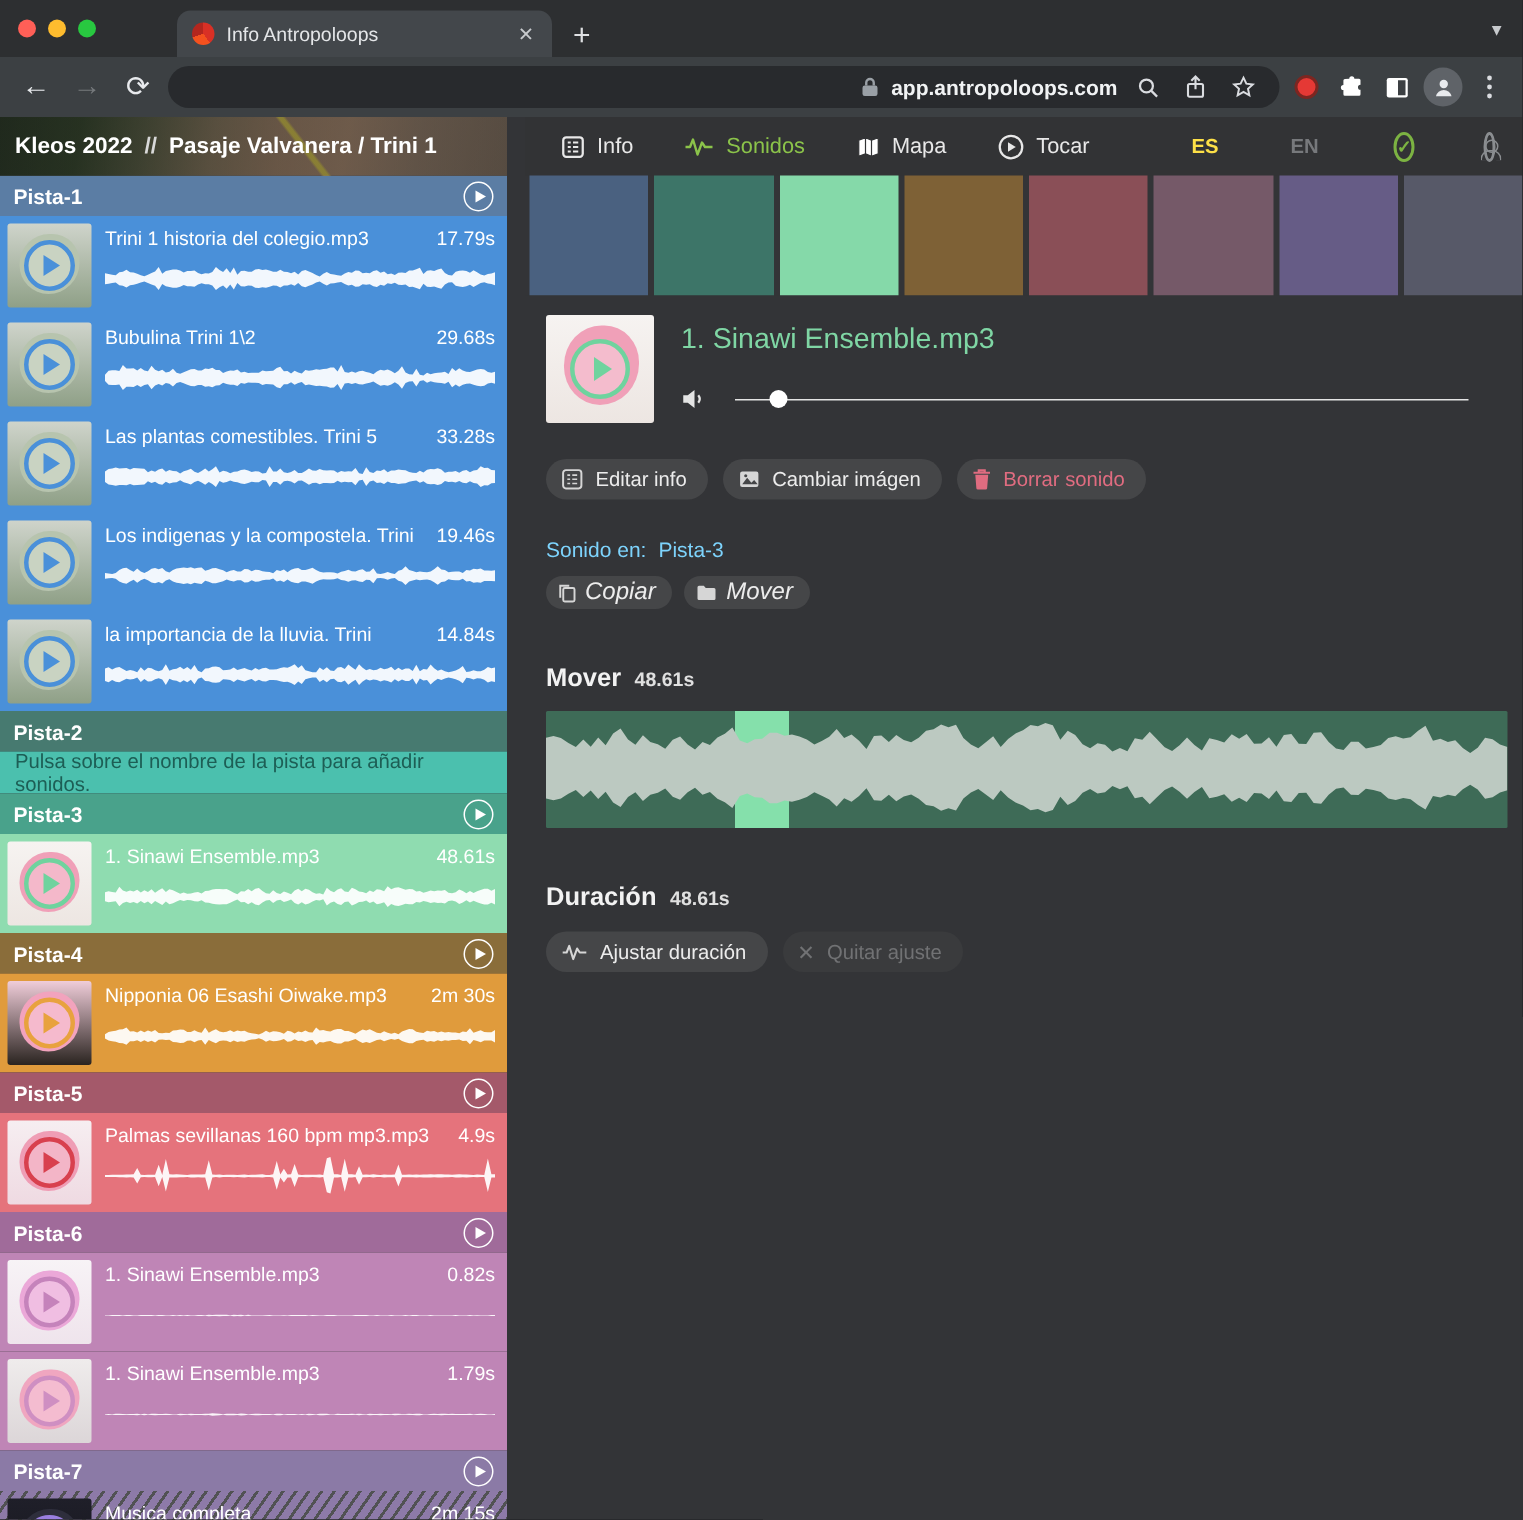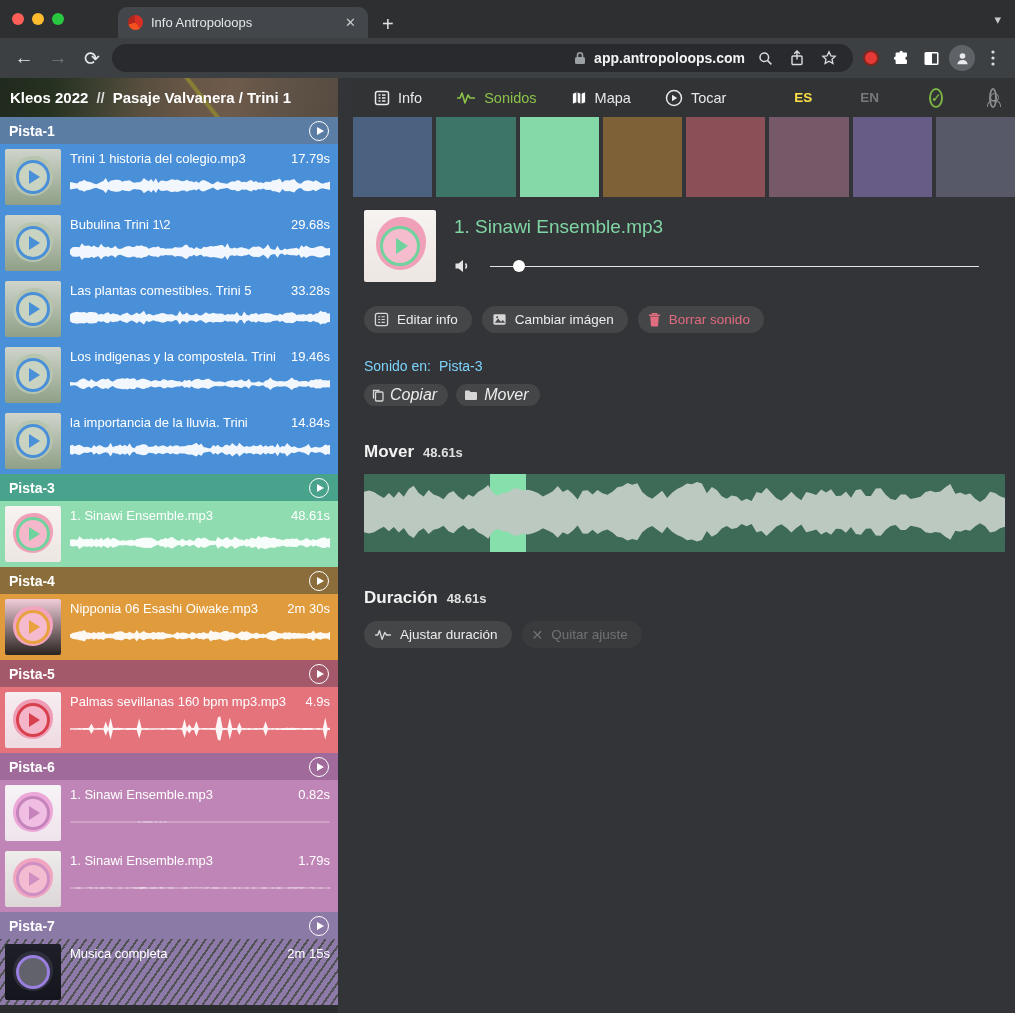--- a/index.html
+++ b/index.html
@@ -296,20 +296,26 @@
                 <span class="clip-name">la importancia de la lluvia. Trini</span>
                 <span class="clip-dur">14.84s</span>
               </div>
               <svg class="clip-wave" viewBox="0 0 100 30" preserveAspectRatio="none">
                 <path d="M0 15.00 L0.00 10.70 L0.92 9.75 L1.83 11.31 L2.75 10.13 L3.67 9.66 L4.59 11.00 L5.50 12.36 L6.42 11.73 L7.34 12.16 L8.26 13.19 L9.17 9.89 L10.09 12.11 L11.01 10.21 L11.93 10.50 L12.84 11.88 L13.76 12.57 L14.68 11.64 L15.60 7.80 L16.51 12.23 L17.43 11.11 L18.35 10.84 L19.27 9.53 L20.18 11.22 L21.10 9.74 L22.02 11.54 L22.94 8.32 L23.85 12.19 L24.77 13.20 L25.69 10.68 L26.61 10.46 L27.52 9.57 L28.44 9.33 L29.36 9.79 L30.28 11.89 L31.19 11.72 L32.11 11.38 L33.03 9.96 L33.94 11.65 L34.86 11.05 L35.78 10.35 L36.70 11.33 L37.61 12.07 L38.53 10.36 L39.45 11.57 L40.37 10.51 L41.28 10.20 L42.20 11.39 L43.12 11.30 L44.04 11.24 L44.95 10.40 L45.87 9.91 L46.79 10.14 L47.71 9.10 L48.62 7.80 L49.54 10.26 L50.46 8.44 L51.38 11.90 L52.29 12.57 L53.21 13.22 L54.13 13.13 L55.05 9.99 L55.96 11.62 L56.88 9.75 L57.80 11.98 L58.72 12.34 L59.63 10.08 L60.55 9.73 L61.47 10.97 L62.39 7.96 L63.30 9.88 L64.22 11.55 L65.14 7.80 L66.06 10.21 L66.97 11.89 L67.89 11.04 L68.81 11.78 L69.72 11.44 L70.64 10.19 L71.56 11.22 L72.48 10.67 L73.39 9.57 L74.31 11.89 L75.23 10.19 L76.15 11.65 L77.06 10.69 L77.98 10.60 L78.90 12.40 L79.82 8.14 L80.73 12.53 L81.65 11.06 L82.57 11.41 L83.49 8.04 L84.40 10.50 L85.32 12.23 L86.24 11.35 L87.16 12.43 L88.07 13.24 L88.99 12.63 L89.91 11.93 L90.83 10.90 L91.74 9.03 L92.66 12.98 L93.58 12.61 L94.50 11.80 L95.41 12.57 L96.33 12.54 L97.25 11.55 L98.17 9.60 L99.08 10.50 L100.00 9.98 L100.00 19.60 L99.08 19.12 L98.17 19.95 L97.25 18.16 L96.33 17.25 L95.41 17.22 L94.50 17.93 L93.58 17.19 L92.66 16.85 L91.74 20.47 L90.83 18.76 L89.91 17.81 L88.99 17.17 L88.07 16.62 L87.16 17.36 L86.24 18.34 L85.32 17.54 L84.40 19.13 L83.49 21.38 L82.57 18.29 L81.65 18.61 L80.73 17.26 L79.82 21.29 L78.90 17.39 L77.98 19.03 L77.06 18.95 L76.15 18.07 L75.23 19.41 L74.31 17.85 L73.39 19.97 L72.48 18.97 L71.56 18.46 L70.64 19.41 L69.72 18.27 L68.81 17.95 L67.89 18.63 L66.97 17.85 L66.06 19.39 L65.14 21.60 L64.22 18.16 L63.30 19.69 L62.39 21.45 L61.47 18.70 L60.55 19.83 L59.63 19.51 L58.72 17.44 L57.80 17.77 L56.88 19.81 L55.96 18.10 L55.05 19.59 L54.13 16.72 L53.21 16.64 L52.29 17.22 L51.38 17.84 L50.46 21.02 L49.54 19.34 L48.62 21.60 L47.71 20.41 L46.79 19.46 L45.87 19.67 L44.95 19.21 L44.04 18.45 L43.12 18.40 L42.20 18.31 L41.28 19.40 L40.37 19.12 L39.45 18.14 L38.53 19.25 L37.61 17.69 L36.70 18.37 L35.78 19.26 L34.86 18.62 L33.94 18.07 L33.03 19.62 L32.11 18.32 L31.19 18.01 L30.28 17.86 L29.36 19.77 L28.44 20.20 L27.52 19.98 L26.61 19.16 L25.69 18.96 L24.77 16.65 L23.85 17.58 L22.94 21.12 L22.02 18.17 L21.10 19.83 L20.18 18.46 L19.27 20.01 L18.35 18.81 L17.43 18.57 L16.51 17.54 L15.60 21.60 L14.68 18.08 L13.76 17.22 L12.84 17.86 L11.93 19.12 L11.01 19.39 L10.09 17.65 L9.17 19.68 L8.26 16.66 L7.34 17.60 L6.42 17.99 L5.50 17.42 L4.59 18.67 L3.67 19.89 L2.75 19.47 L1.83 18.39 L0.92 19.82 L0.00 18.94 Z" fill="rgba(255,255,255,0.93)"></path>
               </svg>
             </div>
           </div>
         </div>
         <div>
+          <div class="track-header" style="background: rgb(71, 122, 112);">
+            <span>Pista-2</span>
+          </div>
+          <div class="track-message" style="background: rgb(75, 192, 174); color: rgb(29, 94, 85);">Pulsa sobre el nombre de la pista para añadir sonidos.</div>
+        </div>
+        <div>
           <div class="track-header" style="background: rgb(73, 162, 139);">
             <span>Pista-3</span>
             <span class="track-playcircle"></span>
           </div>
           <div class="clip" style="background: rgb(143, 220, 176);">
             <div class="clip-thumb" style="background: linear-gradient(rgb(246, 243, 241), rgb(237, 230, 226));">
               <span class="blob" style="background: rgb(240, 160, 184);"></span>
               <span class="ring" style="border-color: rgb(111, 211, 158);">
                 <i style="border-left-color: rgb(111, 211, 158);"></i>
               </span>

